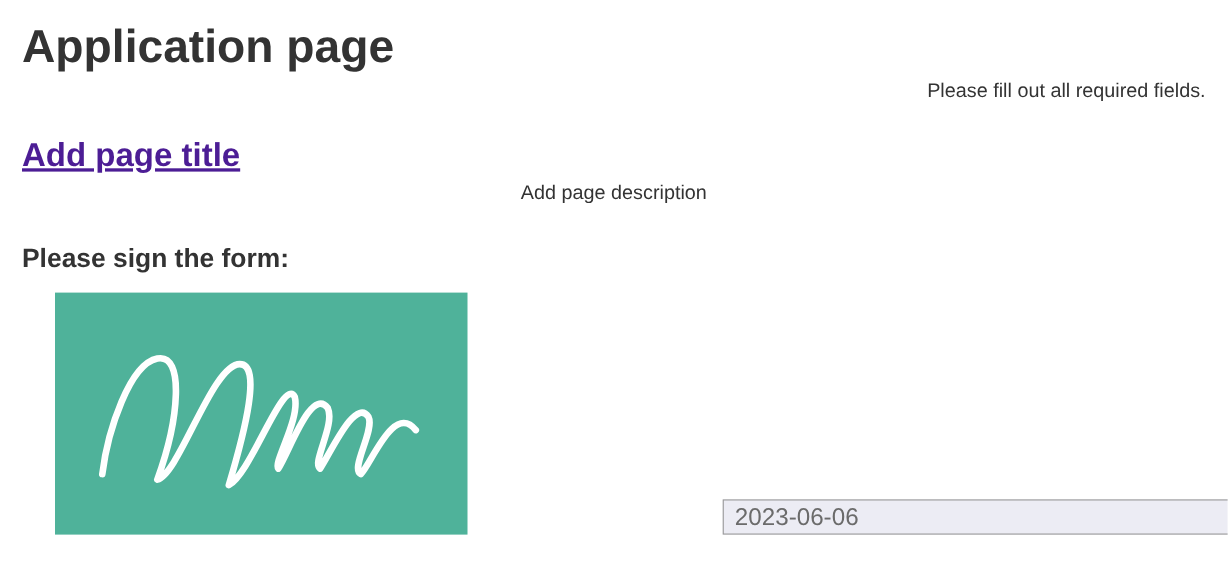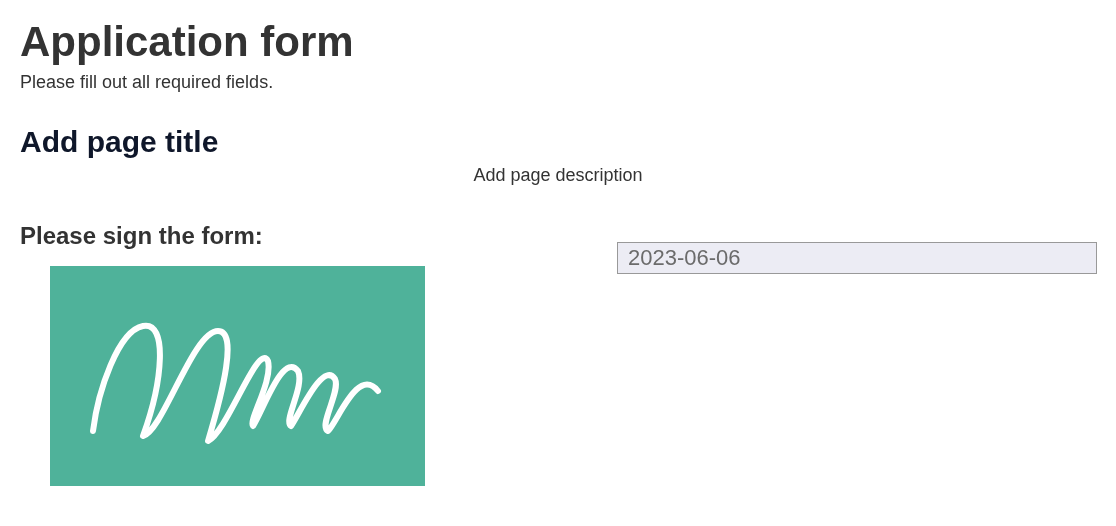--- a/index.html
+++ b/index.html
@@ -17,36 +17,39 @@
     .form-title {
       font-size: 42px;
       font-weight: bold;
       color: #333333;
       margin-bottom: 6px;
     }
     .form-subtitle {
       font-size: 18px;
       color: #333333;
       margin-bottom: 32px;
+      text-align: right;
     }
     .page-title {
       font-size: 30px;
       font-weight: bold;
-      color: #0f172a;
+      color: #4c1d95;
       margin-bottom: 6px;
+      text-decoration: underline;
     }
     .page-description {
       font-size: 18px;
       color: #333333;
       margin-bottom: 36px;
       text-align: center;
     }
     .fields-row {
       display: flex;
-      gap: 16px;
+      gap: 56px;
+      align-items: flex-end;
     }
     .field-col {
       flex: 0 0 auto;
     }
     .field-col.left {
       width: 525px;
     }
     .field-col.right {
       width: 520px;
     }
@@ -79,21 +82,21 @@
       color: #6b6b6b;
       padding: 2px 10px;
       font-family: Arial, Helvetica, sans-serif;
       margin-left: 56px;
       margin-top: 20px;
     }
   </style>
 </head>
 <body>
 
-<h1 class="form-title">Application form</h1>
+<h1 class="form-title">Application page</h1>
 <div class="form-subtitle">Please fill out all required fields.</div>
 
 <h2 class="page-title">Add page title</h2>
 <div class="page-description">Add page description</div>
 
 <div class="fields-row">
   <div class="field-col left">
     <div class="field-label">Please sign the form:</div>
     <div class="signature-box">
       <svg viewBox="0 0 330 170">

